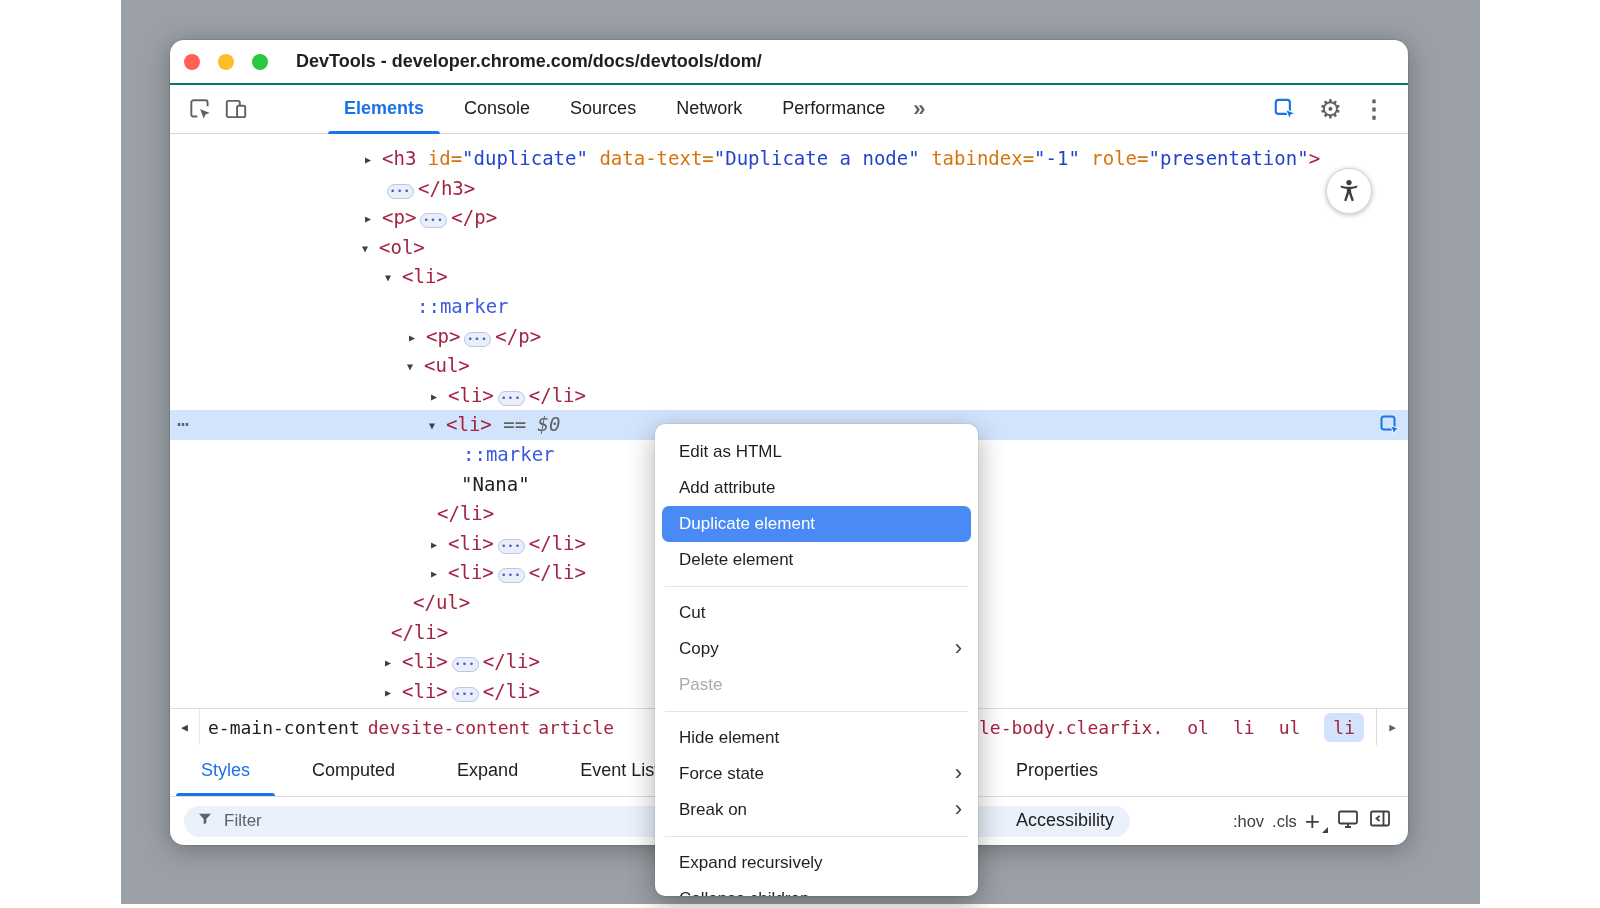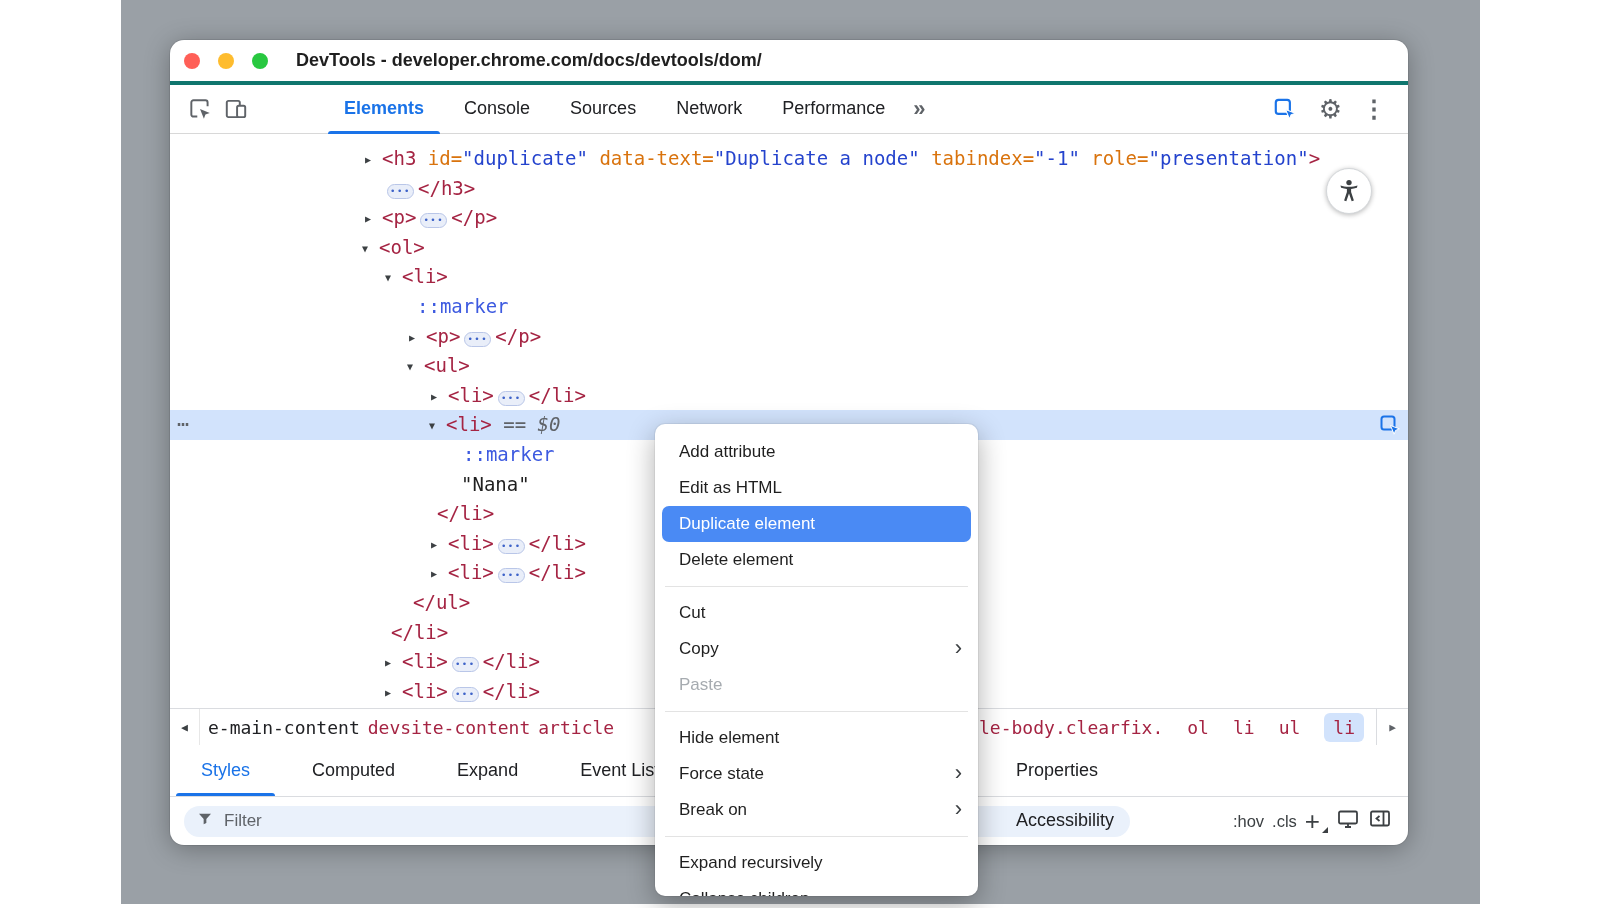--- a/index.html
+++ b/index.html
@@ -14,21 +14,21 @@
 
   
   .devtools {
     position:absolute; left:170px; top:40px; width:1238px; height:805px;
     background:#fff; border-radius:14px; overflow:hidden;
     box-shadow:0 4px 26px rgba(0,0,0,.30), 0 0 0 1px rgba(0,0,0,.08);
     display:flex; flex-direction:column;
   }
 
   
-  .titlebar { height:45px; flex:none; display:flex; align-items:center; padding-left:14px; border-bottom:4px solid #0f766e; }
+  .titlebar { height:45px; flex:none; display:flex; align-items:center; padding-left:14px; border-bottom:2px solid #0f766e; }
   .light { width:16px; height:16px; border-radius:50%; margin-right:18px; }
   .light.red{ background:#ff5f57; } .light.yellow{ background:#febc2e; } .light.green{ background:#28c840; }
   .win-title { margin-left:10px; font-size:18px; font-weight:bold; color:#1f1f1f; }
 
   
   .toolbar { height:49px; flex:none; display:flex; align-items:center; border-bottom:1px solid #d8d8d8; padding:0 10px 0 12px; }
   .tb-icon { width:36px; height:36px; display:flex; align-items:center; justify-content:center; color:#5f6368; flex:none; }
   .tabs { display:flex; margin-left:70px; height:49px; }
   .tab { padding:0 20px; line-height:47px; font-size:18px; color:#202124; position:relative; white-space:nowrap; }
   .tab.active { color:#1a73e8; font-weight:bold; }
@@ -237,24 +237,24 @@
             <path d="M15.5 4.5v14"></path>
             <path d="M11.5 9l-3 2.5 3 2.5"></path>
           </svg>
       </span>
     </div>
   </div>
 </div>
 
 <div class="context-menu" id="menu-items">
     <div class="mi">
+      <span class="mi-label">Edit as HTML</span>
+    </div>
+    <div class="mi">
       <span class="mi-label">Add attribute</span>
-    </div>
-    <div class="mi">
-      <span class="mi-label">Edit as HTML</span>
     </div>
     <div class="mi hl">
       <span class="mi-label">Duplicate element</span>
     </div>
     <div class="mi">
       <span class="mi-label">Delete element</span>
     </div>
     <div class="sep"></div>
     <div class="mi">
       <span class="mi-label">Cut</span>

